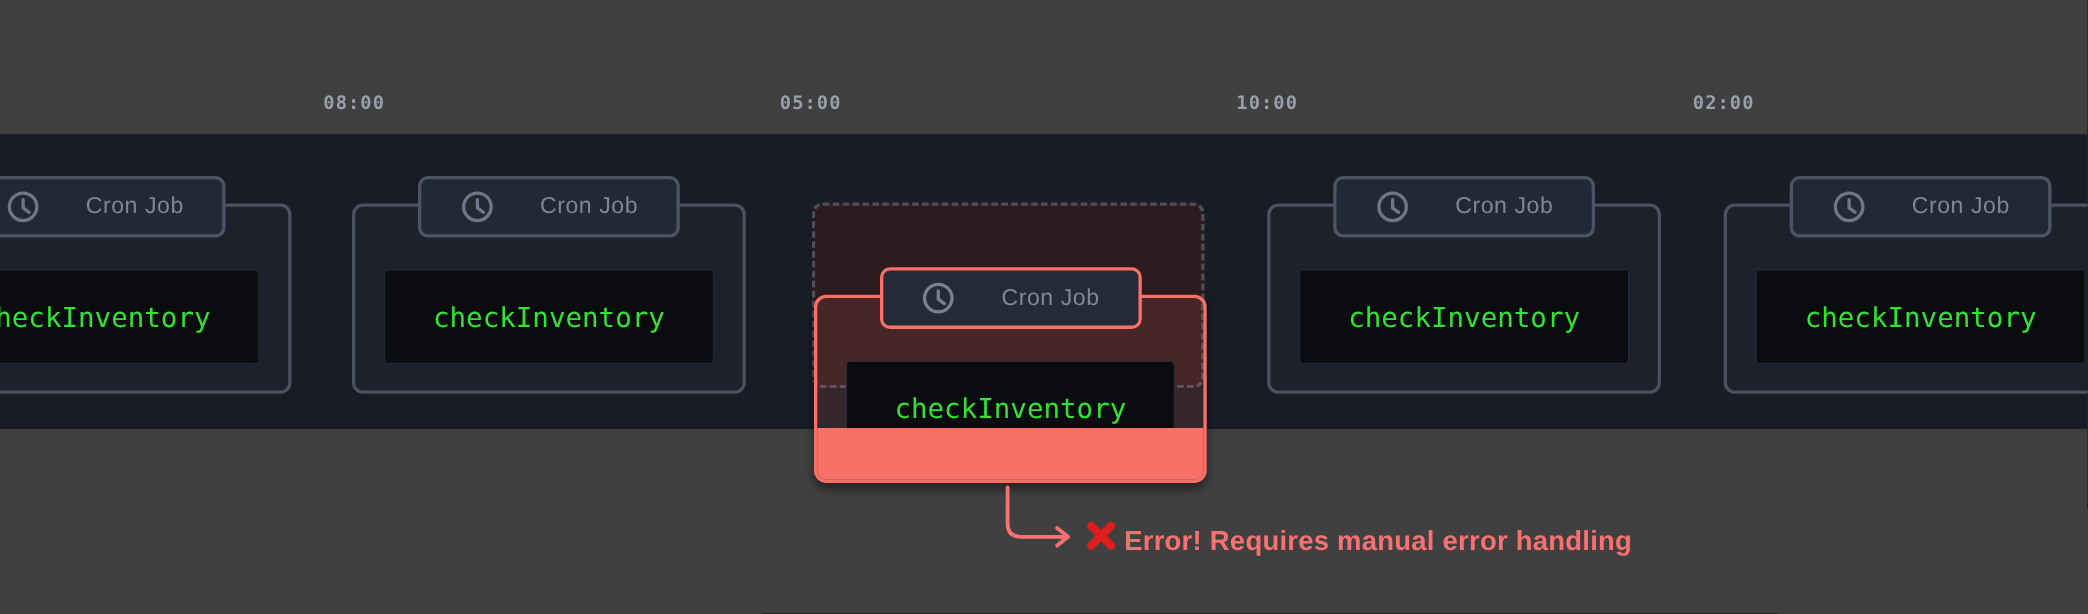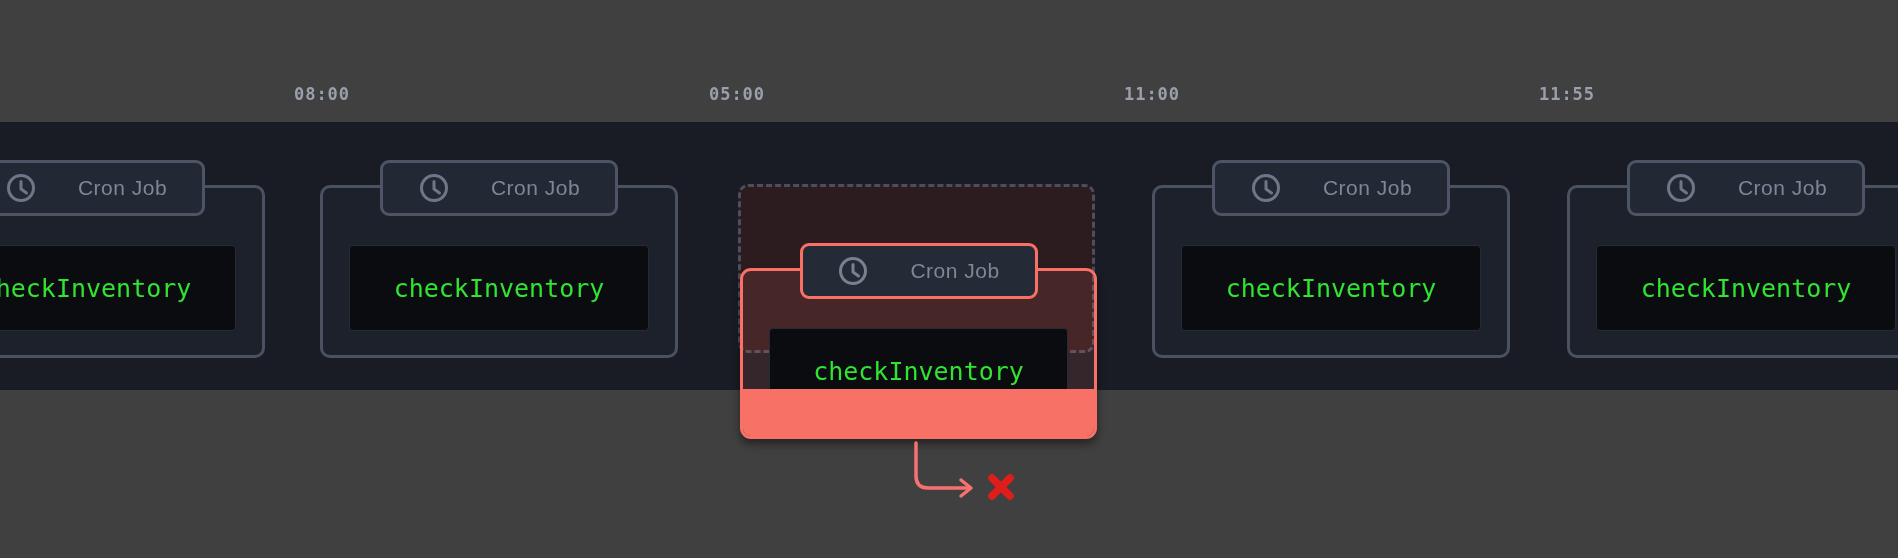--- a/index.html
+++ b/index.html
@@ -125,22 +125,22 @@
 </style>
 </head>
 <body>
 
 <div class="stage">
 
   <div class="band"></div>
 
   <div class="time-label" style="left:322px">08:00</div>
   <div class="time-label" style="left:737px">05:00</div>
-  <div class="time-label" style="left:1152px">11:00</div>
-  <div class="time-label" style="left:1567px">11:55</div>
+  <div class="time-label" style="left:1152px">10:00</div>
+  <div class="time-label" style="left:1567px">02:00</div>
 
   <div class="cron-card" style="left:-93px">
     <div class="badge">
       <svg class="clock-icon" viewBox="0 0 32 32" fill="none">
         <circle cx="16" cy="16" r="12.5" stroke="#6e7688" stroke-width="3"></circle>
         <polyline points="16,9.5 16,17 21.5,21" stroke="#6e7688" stroke-width="3" stroke-linecap="round" stroke-linejoin="round"></polyline>
       </svg>
       <span class="badge-label">Cron Job</span>
     </div>
     <div class="inner-box">
@@ -205,14 +205,15 @@
 
   <svg class="connector-arrow" width="80" height="64" viewBox="0 0 80 64" fill="none">
     <path d="M16 3 V36 Q16 48 28 48 H70" stroke="#f87171" stroke-width="3.5" stroke-linecap="round" fill="none"></path>
     <path d="M61 40 L71 48 L61 56" stroke="#f87171" stroke-width="3.5" stroke-linecap="round" stroke-linejoin="round" fill="none"></path>
   </svg>
 
   <svg class="error-x-icon" width="32" height="32" viewBox="0 0 32 32" fill="none">
     <path d="M7 7 L25 25 M25 7 L7 25" stroke="#df1d1d" stroke-width="7.5" stroke-linecap="round"></path>
   </svg>
 
+  <div class="error-message">Error! Requires manual error handling</div>
 
 </div>
 
 </body></html>

